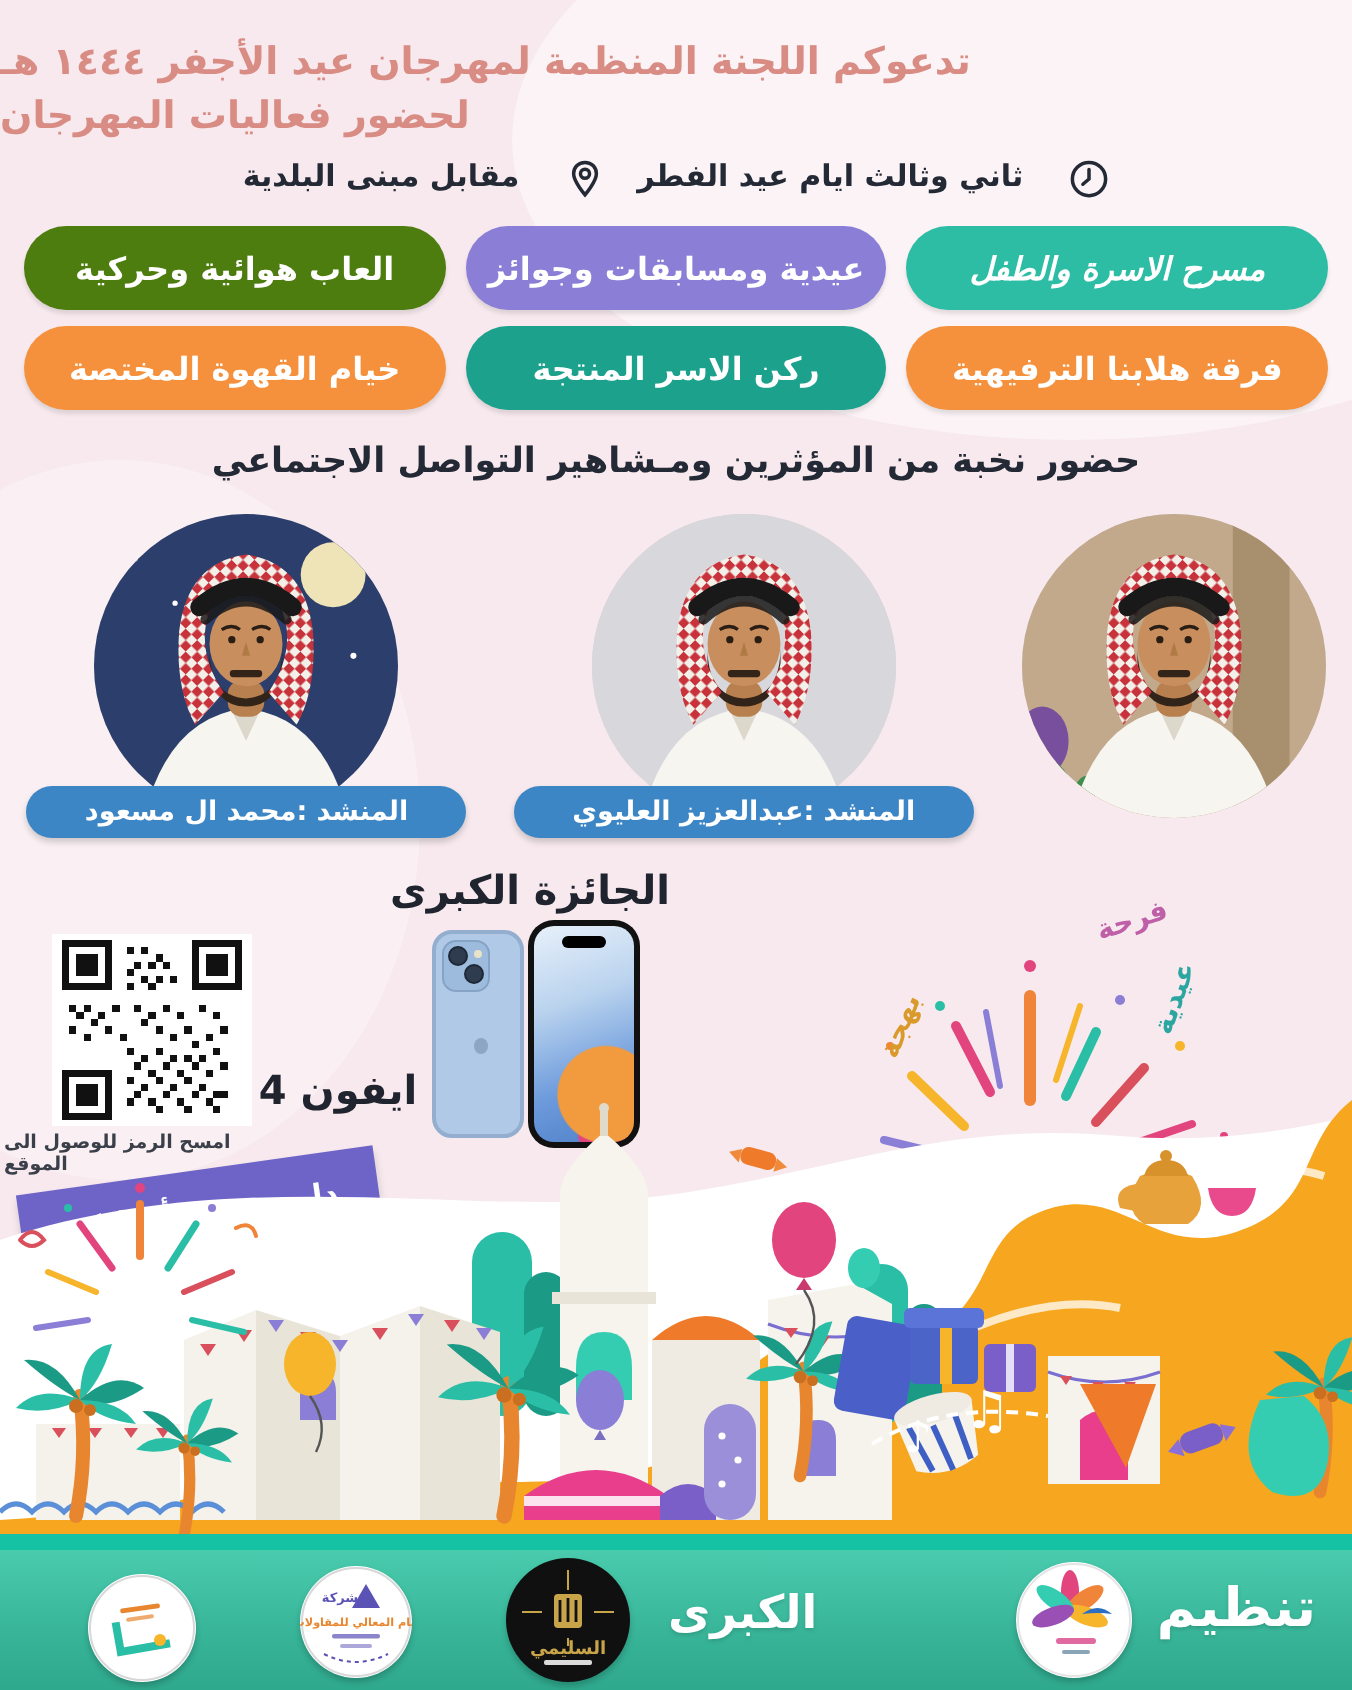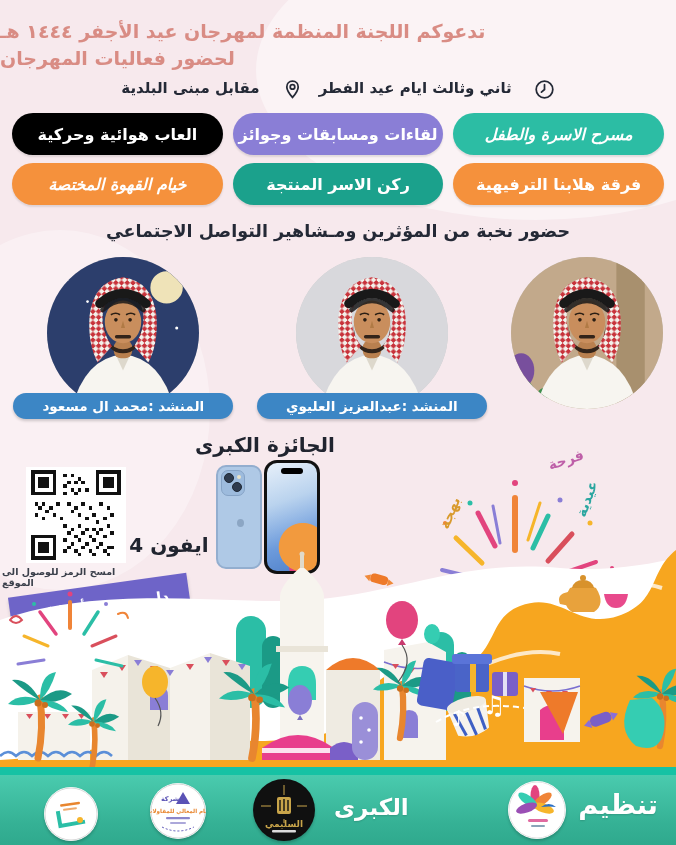--- a/index.html
+++ b/index.html
@@ -78,25 +78,25 @@
       <svg viewBox="0 0 24 24">
           <path d="M12 2.5 C8 2.5 5.5 5.5 5.5 9 C5.5 13.5 12 21 12 21 C12 21 18.5 13.5 18.5 9 C18.5 5.5 16 2.5 12 2.5 Z" fill="none" stroke="#242936" stroke-width="2"></path>
           <circle cx="12" cy="9" r="2.6" fill="none" stroke="#242936" stroke-width="2"></circle>
         </svg>
       <span>مقابل مبنى البلدية</span>
     </span>
   </div>
 
   <div class="pills">
     <div class="pill ar" style="background-color: rgb(44, 189, 164); font-style: italic;">مسرح الاسرة والطفل</div>
-    <div class="pill ar" style="background-color: rgb(138, 126, 214);">لقاءات ومسابقات وجوائز</div>
-    <div class="pill ar" style="background-color: #000000;">العاب هوائية وحركية</div>
+    <div class="pill ar" style="background-color: rgb(138, 126, 214);">عيدية ومسابقات وجوائز</div>
+    <div class="pill ar" style="background-color: #4d7c0f;">العاب هوائية وحركية</div>
     <div class="pill ar" style="background-color: rgb(245, 145, 60);">فرقة هلابنا الترفيهية</div>
     <div class="pill ar" style="background-color: rgb(27, 161, 140);">ركن الاسر المنتجة</div>
-    <div class="pill ar" style="background-color: rgb(245, 145, 60); font-style: italic;">خيام القهوة المختصة</div>
+    <div class="pill ar" style="background-color: rgb(245, 145, 60);">خيام القهوة المختصة</div>
   </div>
 
   <div class="gheading ar">حضور نخبة من المؤثرين ومـشاهير التواصل الاجتماعي</div>
 
   <svg width="0" height="0" style="position:absolute" aria-hidden="true">
     <defs>
       <pattern id="shemagh" width="8" height="8" patternUnits="userSpaceOnUse" patternTransform="rotate(45)">
         <rect width="8" height="8" fill="#F3F0EA"></rect>
           <rect width="4" height="4" fill="#C8333B"></rect>
           <rect x="4" y="4" width="4" height="4" fill="#C8333B"></rect>

